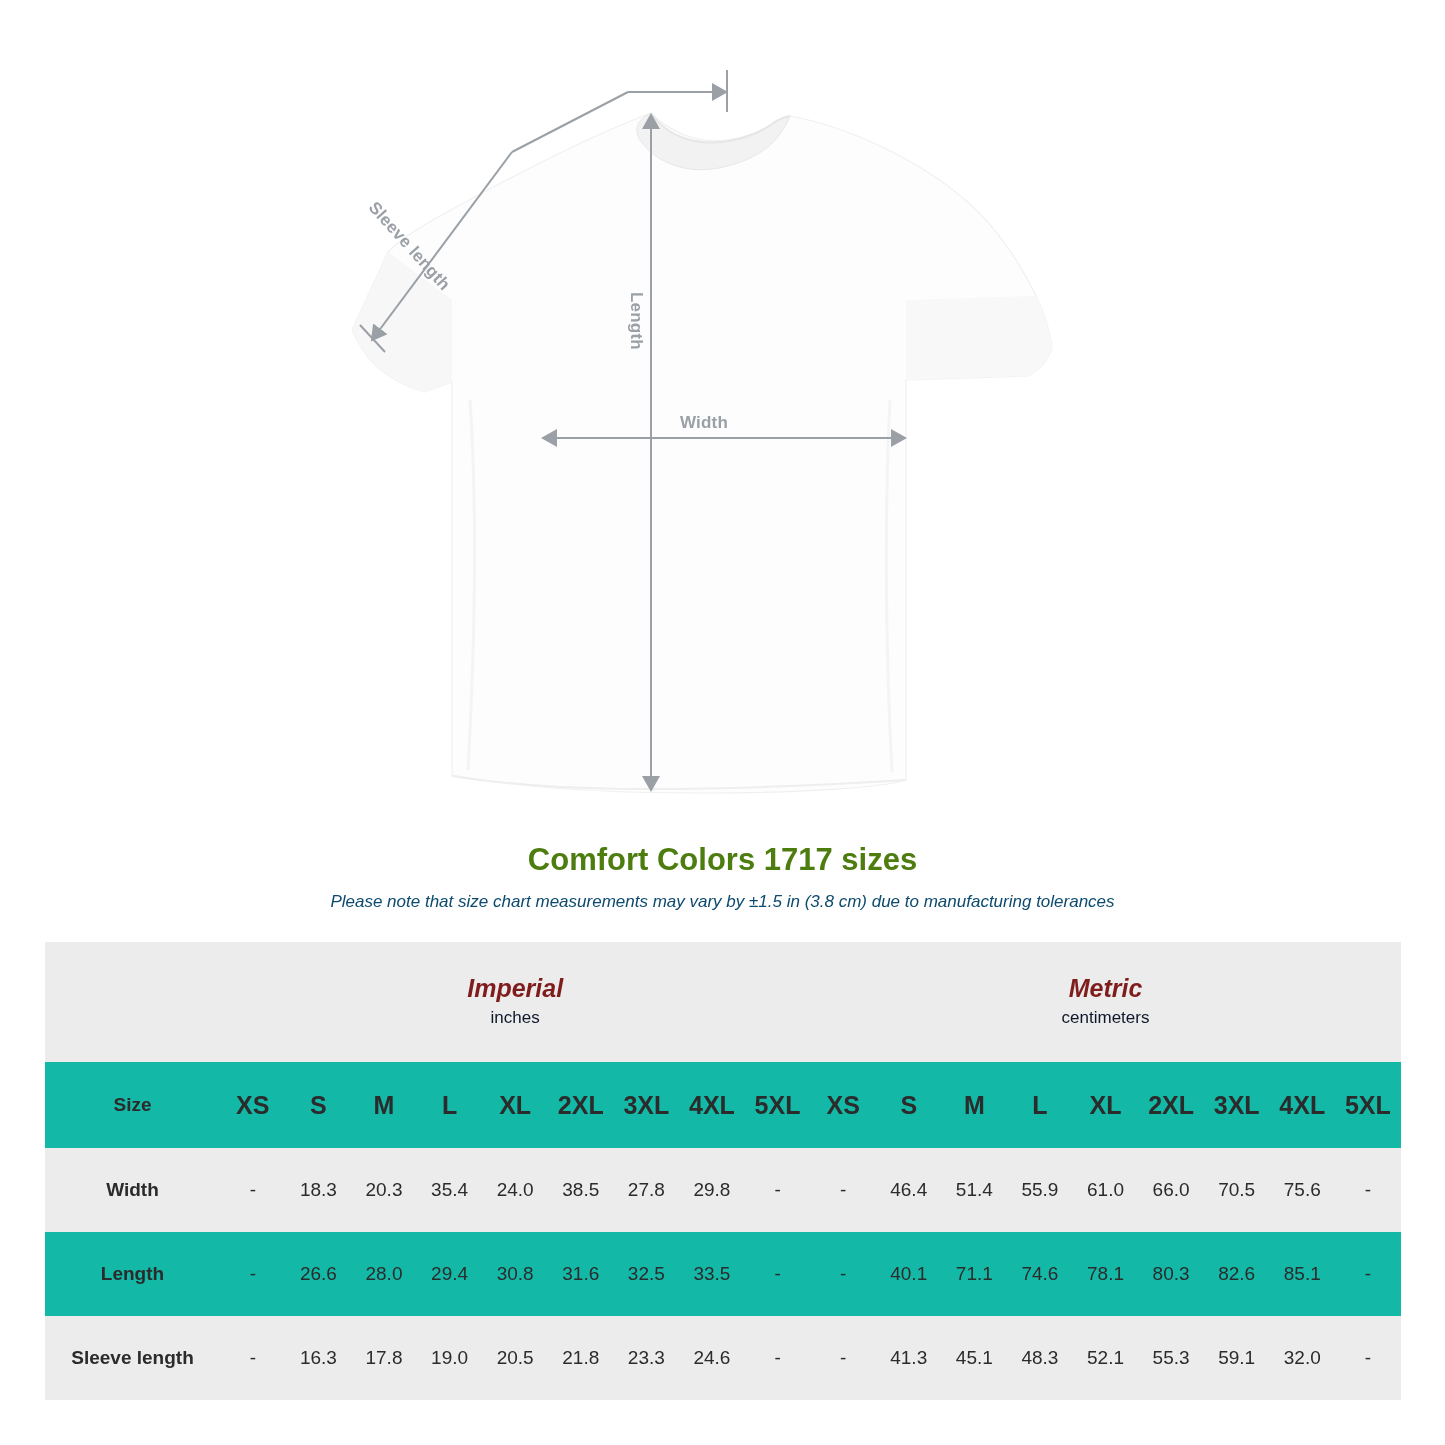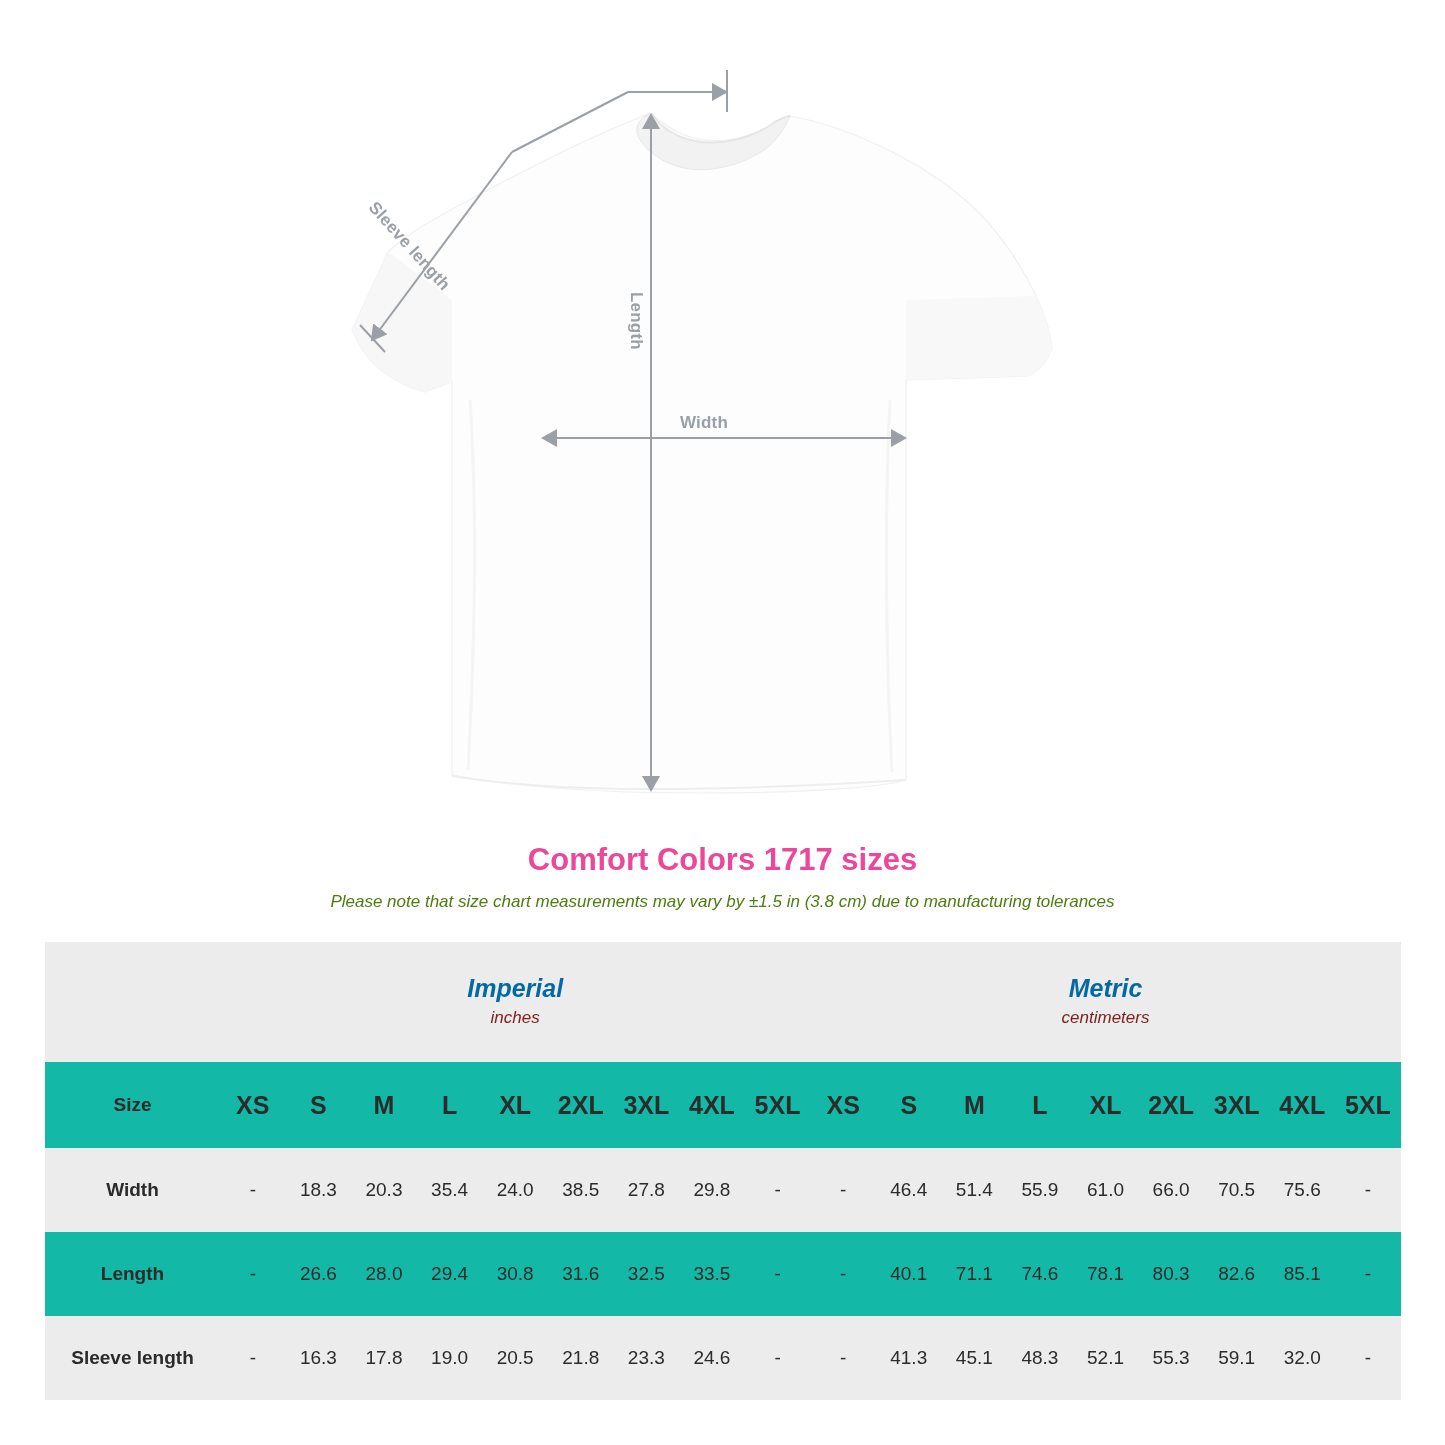--- a/index.html
+++ b/index.html
@@ -56,27 +56,27 @@
   }
 
   
   .title-block {
     text-align: center;
     margin-top: 12px;
   }
   .chart-title {
     font-size: 31px;
     font-weight: bold;
-    color: #ec4899;
+    color: #4d7c0f;
     margin: 0 0 14px 0;
   }
   .chart-note {
     font-size: 17px;
     font-style: italic;
-    color: #4d7c0f;
+    color: #0c4a6e;
     margin: 0;
   }
 
   
   .table-wrap {
     margin-top: 30px;
     padding: 0 45px;
     box-sizing: border-box;
     width: 1445px;
   }
@@ -92,27 +92,26 @@
     vertical-align: middle;
   }
   .unit-head td {
     background: #ececec;
     height: 118px;
   }
   .unit-name {
     font-size: 25px;
     font-style: italic;
     font-weight: bold;
-    color: #0369a1;
+    color: #7f1d1d;
     line-height: 1.25;
   }
   .unit-sub {
     font-size: 17px;
-    font-style: italic;
-    color: #7f1d1d;
+    color: #0f172a;
     line-height: 1.6;
   }
   tr.size-row td {
     height: 84px;
     font-size: 25px;
     color: #2b2b2b;
     font-weight: bold;
     background: #ffffff;
   }
   tr.size-row td.row-head {

